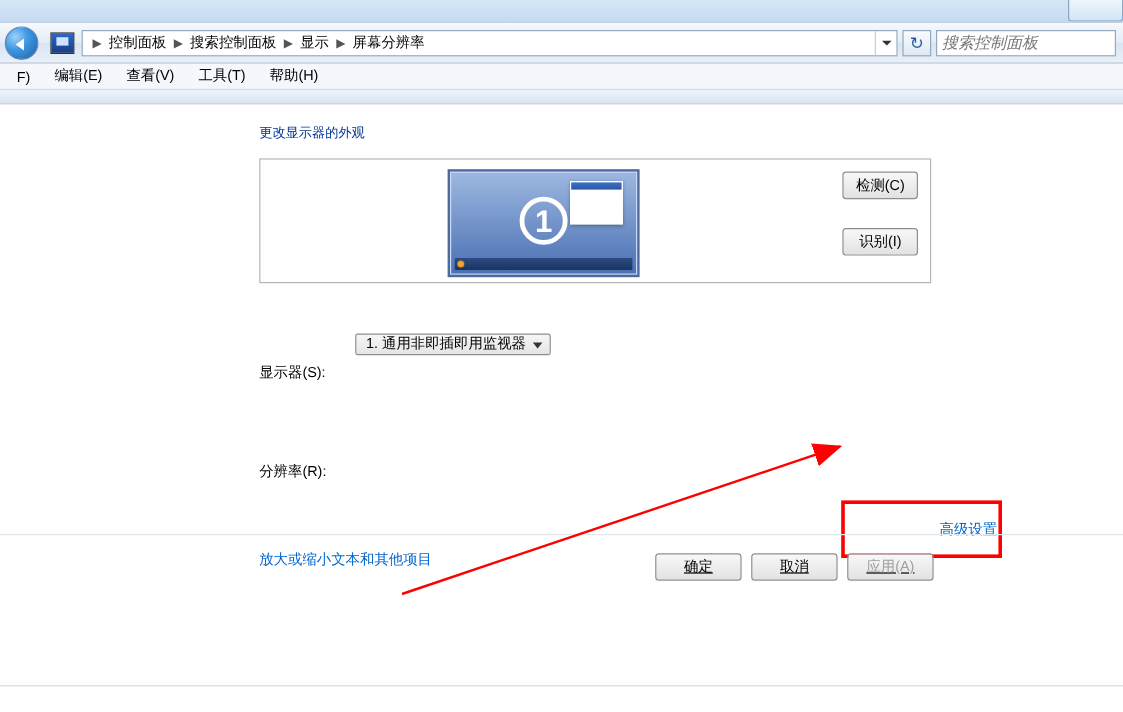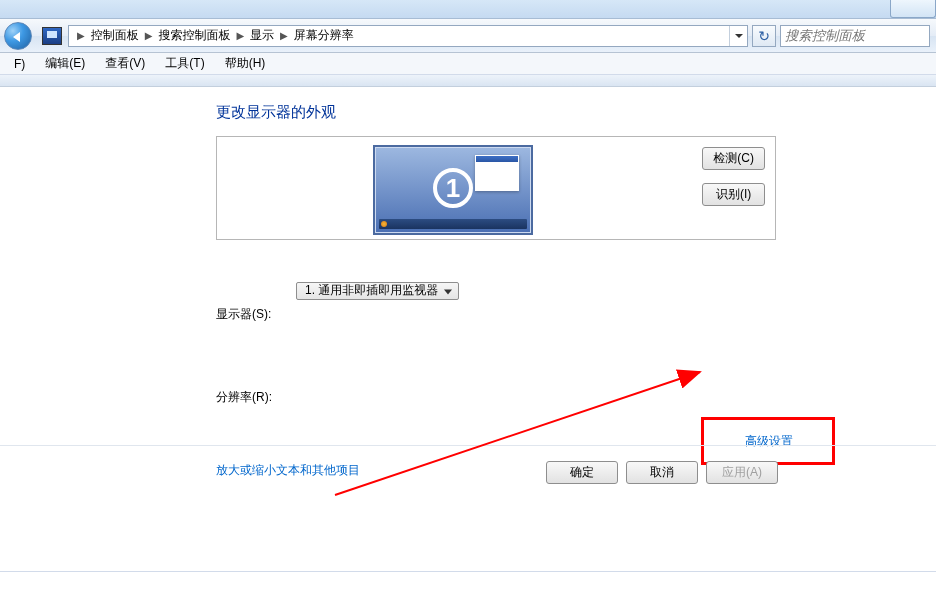--- a/index.html
+++ b/index.html
@@ -109,21 +109,21 @@
   .content {
     position:relative;
     padding: 16px 0 0 216px;
     height: 460px;
   }
   .content-divider {
     position:absolute; left:0; top:358px; width:100%;
     border-top:1px solid #e0e6ee;
   }
   .heading {
-    color:#003399; font-size:15px; margin:0 0 14px 0;
+    color:#003399; font-size:11px; margin:0 0 14px 0;
   }
   .preview-box {
     width:560px; height:104px;
     border:1px solid #b6b6b6;
     background:#fff;
     position:relative;
   }
   .monitor-preview {
     position:absolute; left:156px; top:8px; width:160px; height:90px;
     background:linear-gradient(to bottom,#9db8e0,#4a6fb3);
@@ -148,21 +148,21 @@
   }
   .mini-taskbar {
     position:absolute; left:4px; bottom:4px; right:4px; height:10px;
     background:linear-gradient(to bottom,#2c4c82,#1a3360);
     border-radius:1px;
   }
   .mini-taskbar::before{
     content:""; position:absolute; left:2px; top:2px; width:6px; height:6px;
     background:radial-gradient(circle,#f6b739,#d97a12); border-radius:50%;
   }
-  .preview-btns { position:absolute; right:10px; top:10px; display:flex; flex-direction:column; gap:13px; }
+  .preview-btns { position:absolute; right:10px; top:10px; display:flex; flex-direction:column; gap:24px; }
   .win-btn {
     min-width:62px; padding:2px 10px;
     background:linear-gradient(to bottom,#f8f8f8,#e2e2e2);
     border:1px solid #8e8e8e; border-radius:3px;
     font-size:12px; text-align:center;
   }
 
   .form-row { display:flex; align-items:center; margin-top:18px; }
   .form-row .lbl { width:80px;margin-top:48px; }
   .select {
@@ -175,33 +175,32 @@
   .select::after{
     content:""; position:absolute; right:6px; top:50%; transform:translateY(-30%);
     border-top:5px solid #333; border-left:4px solid transparent; border-right:4px solid transparent;
   }
 
   .link { color:#0066cc; text-decoration:none; }
   .links-block { margin-top:56px; display:flex; gap:10px; }
   .adv-link-wrap {
     position:absolute; left:705px; top:334px;
     width:126px; height:40px;
-    display:flex; align-items:center; justify-content:flex-start;
+    display:flex; align-items:center; justify-content:flex-end;
     background:#fff;
-    margin-left:40px;
   }
   .adv-frame {
     position:absolute; left:701px; top:330px; width:134px; height:48px;
     border:3px solid #ff0000;
     pointer-events:none;
   }
 
   .button-row {
     position:absolute; left:546px; top:374px;
-    display:flex; gap:8px;
+    display:flex; gap:8px;text-decoration:underline;
   }
   .button-row .win-btn { min-width:72px; }
   .win-btn.disabled { color:#a0a0a0; }
 
   
   .annot { position:absolute; left:0; top:0; width:936px; height:593px; pointer-events:none; }
 
   .status-gap {
     position:absolute; left:0; bottom:0; width:100%; height:22px;
     border-top:1px solid #d2dbea;

